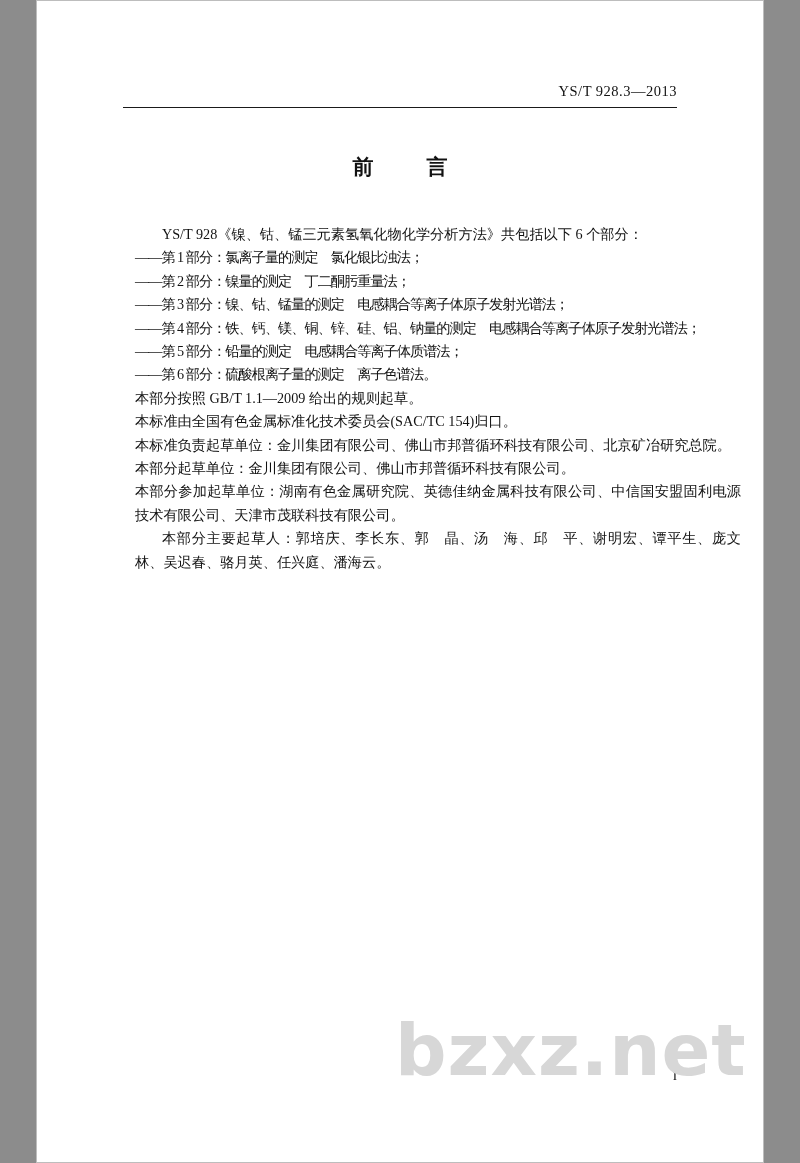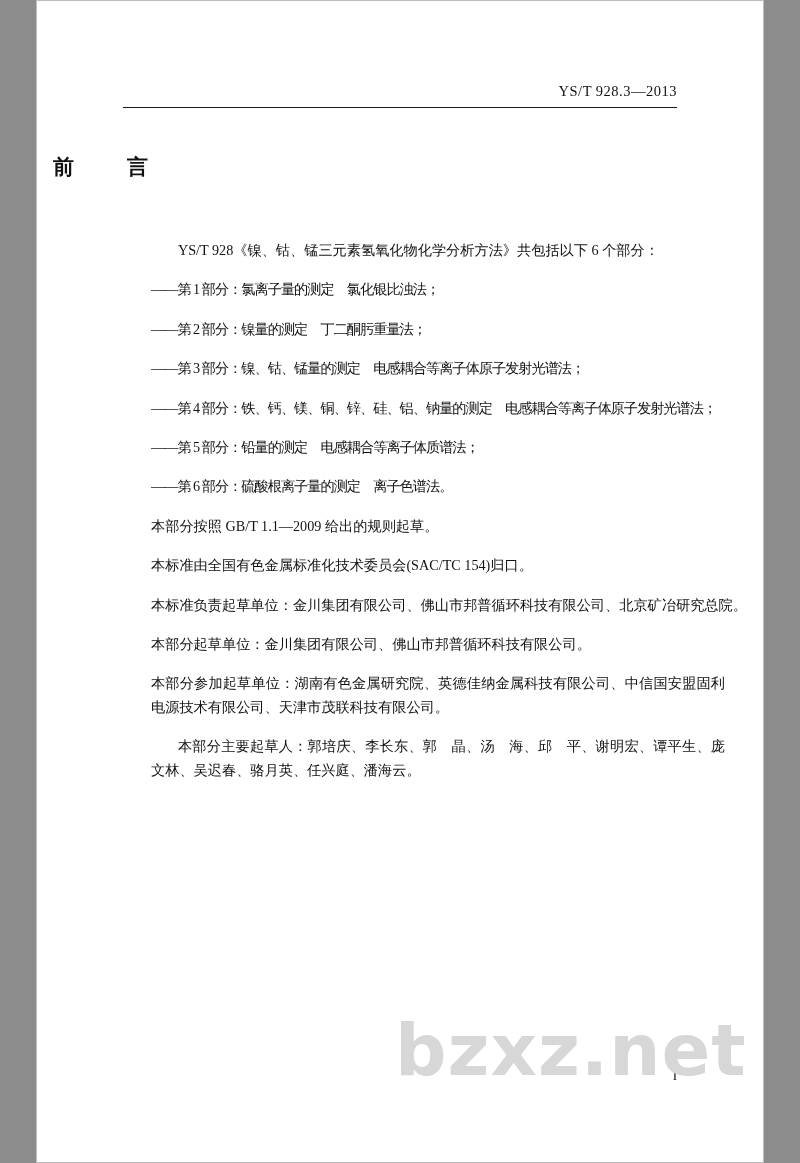--- a/index.html
+++ b/index.html
@@ -44,41 +44,41 @@
     right: 86px;
     height: 1px;
     background: #1a1a1a;
   }
   
   .doc-title {
     position: absolute;
     top: 152px;
     left: 0;
     right: 0;
-    text-align: left;
+    text-align: center;
     font-size: 21px;
     font-weight: bold;
     letter-spacing: 16px;
     text-indent: 16px;
     color: #111;
     font-family: "DejaVu Serif", "Liberation Serif", serif;
   }
   
   .body-block {
     position: absolute;
     top: 222px;
     left: 98px;
     width: 606px;
     font-size: 14.2px;
     line-height: 23.4px;
     color: #111;
     text-align: justify;
   }
   .p {
-    margin: 16px;
+    margin: 0;
     white-space: nowrap;
   }
   .p.wrap {
     white-space: normal;
   }
   .indent-para {
     text-indent: 1.9em;
   }
   .dash {
     letter-spacing: -1px;

